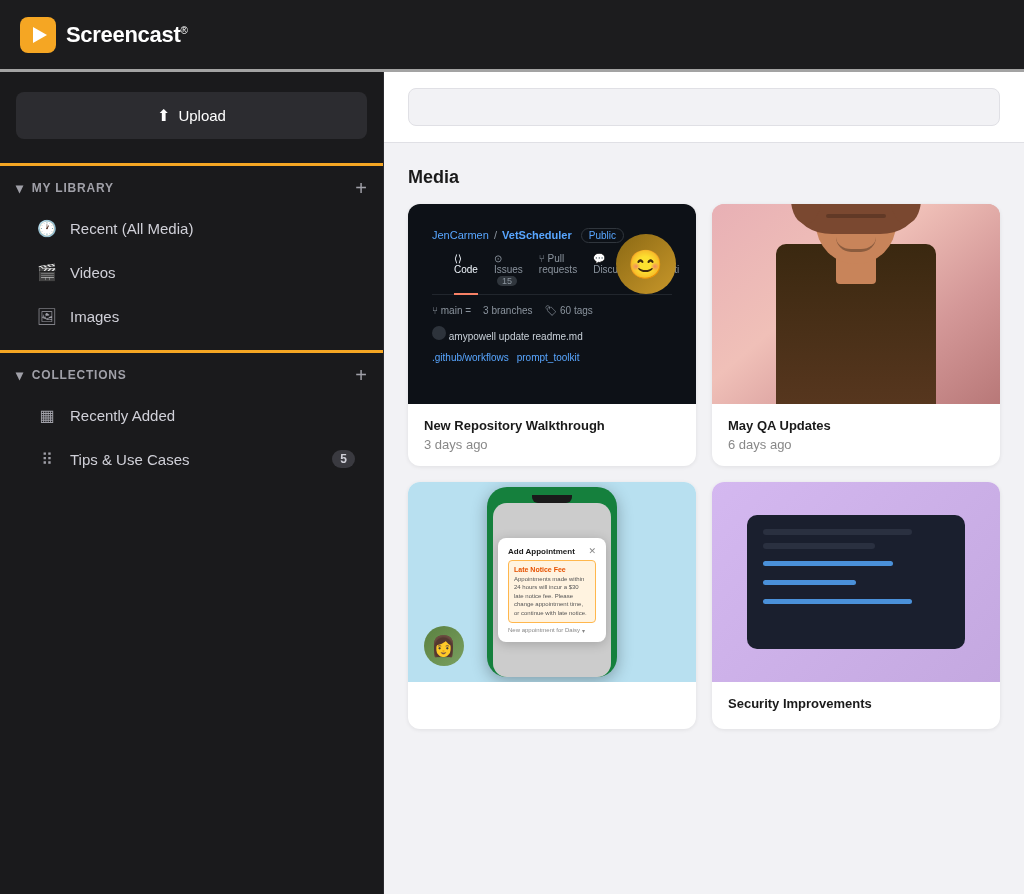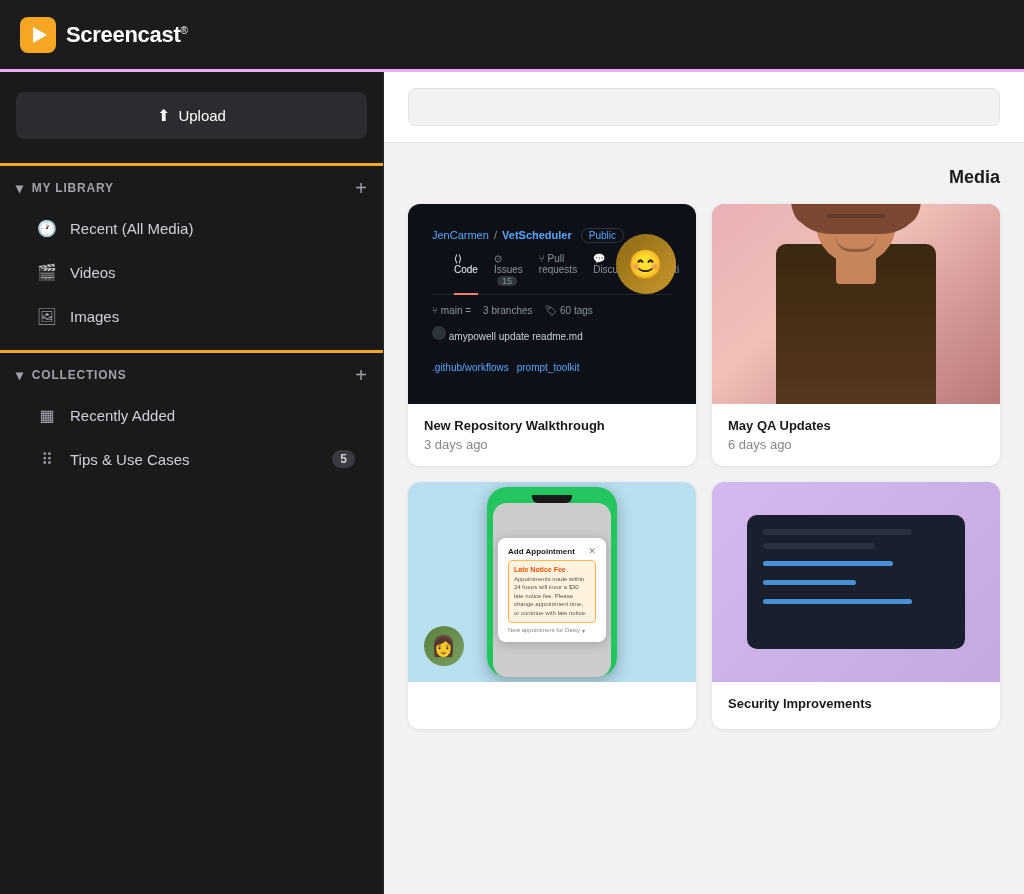--- a/index.html
+++ b/index.html
@@ -5,21 +5,21 @@
     * { margin: 0; padding: 0; box-sizing: border-box; }
     body { font-family: -apple-system, BlinkMacSystemFont, 'Segoe UI', Helvetica, Arial, sans-serif; display: flex; flex-direction: column; width: 1024px; height: 894px; overflow: hidden; background: #1a1a1a; }
 
     
     .top-bar {
       background: #1c1c1e;
       height: 72px;
       display: flex;
       align-items: center;
       padding: 0 20px;
-      border-bottom: 3px solid #f0abfc;
+      border-bottom: 3px solid #a3a3a3;
       flex-shrink: 0;
     }
     .logo-container {
       display: flex;
       align-items: center;
       gap: 10px;
     }
     .logo-icon {
       width: 36px;
       height: 36px;
@@ -188,21 +188,20 @@
 
     .content-body {
       padding: 24px;
       flex: 1;
     }
     .section-label {
       font-size: 18px;
       font-weight: 600;
       color: #1a1a1a;
       margin-bottom: 16px;
-      text-align: right;
     }
 
     .media-grid {
       display: grid;
       grid-template-columns: 1fr 1fr;
       gap: 16px;
     }
 
     .media-card {
       background: white;
@@ -250,21 +249,21 @@
       display: flex;
       align-items: center;
       justify-content: center;
     }
     .avatar-face {
       font-size: 28px;
       user-select: none;
     }
     .repo-commit { color: #8b949e; font-size: 10px; margin-bottom: 6px; }
     .repo-commit span { color: #c9d1d9; }
-    .repo-files { display: flex; gap: 8px; color: #58a6ff; font-size: 10px; margin-top: 20px; }
+    .repo-files { display: flex; gap: 8px; color: #58a6ff; font-size: 10px; margin-top: 10px; }
 
     
     .portrait-thumb {
       width: 100%;
       height: 100%;
       background: linear-gradient(135deg, #e8b4b8 0%, #f0c4c0 30%, #d4a0a0 60%, #c09090 100%);
       display: flex;
       align-items: center;
       justify-content: center;
       position: relative;
@@ -277,21 +276,21 @@
       width: 100%;
       height: 100%;
       display: flex;
       align-items: center;
       justify-content: center;
       position: relative;
     }
     .phone-frame {
       width: 130px;
       height: 190px;
-      background: #22c55e;
+      background: #15803d;
       border-radius: 20px;
       padding: 8px 6px;
       box-shadow: 0 4px 16px rgba(0,0,0,0.3);
       position: relative;
       z-index: 2;
     }
     .phone-screen {
       background: white;
       border-radius: 14px;
       height: 100%;

